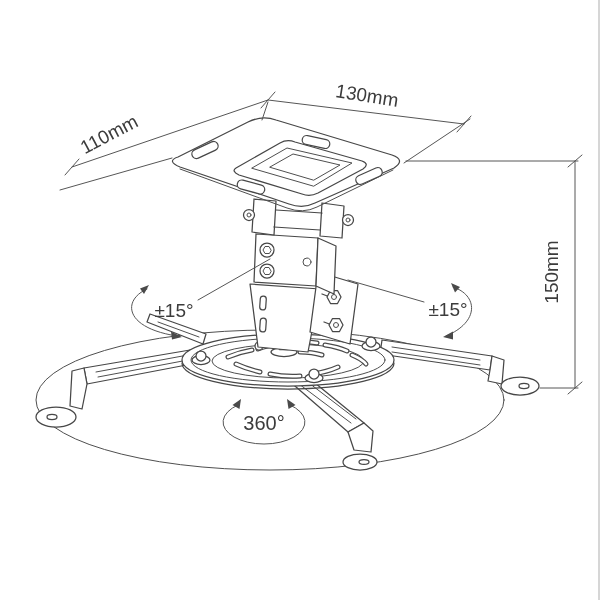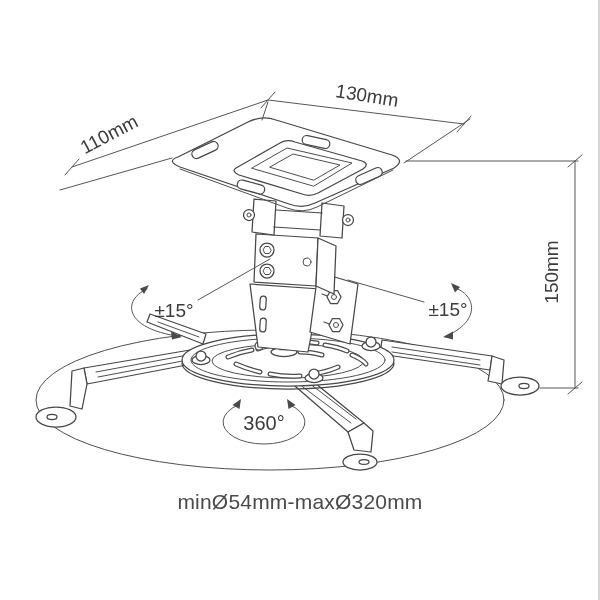--- a/index.html
+++ b/index.html
@@ -225,16 +225,15 @@
 
   <g>
     <path class="dim" d="M 238,405 A 41,22 0 1 0 290,405"></path>
     <polygon class="arrow" points="241,399 232.5,405 239.5,409"></polygon>
     <polygon class="arrow" points="287,399 295.5,405 288.5,409"></polygon>
     <text class="swivel-label" text-anchor="middle" x="264" y="430">360°</text>
   </g>
 
 </svg>
 
-<div class="caption">minØ54mm-maxØ320mm</div>
 <div class="edge-band"></div>
 
 </div>
 
 </body></html>

